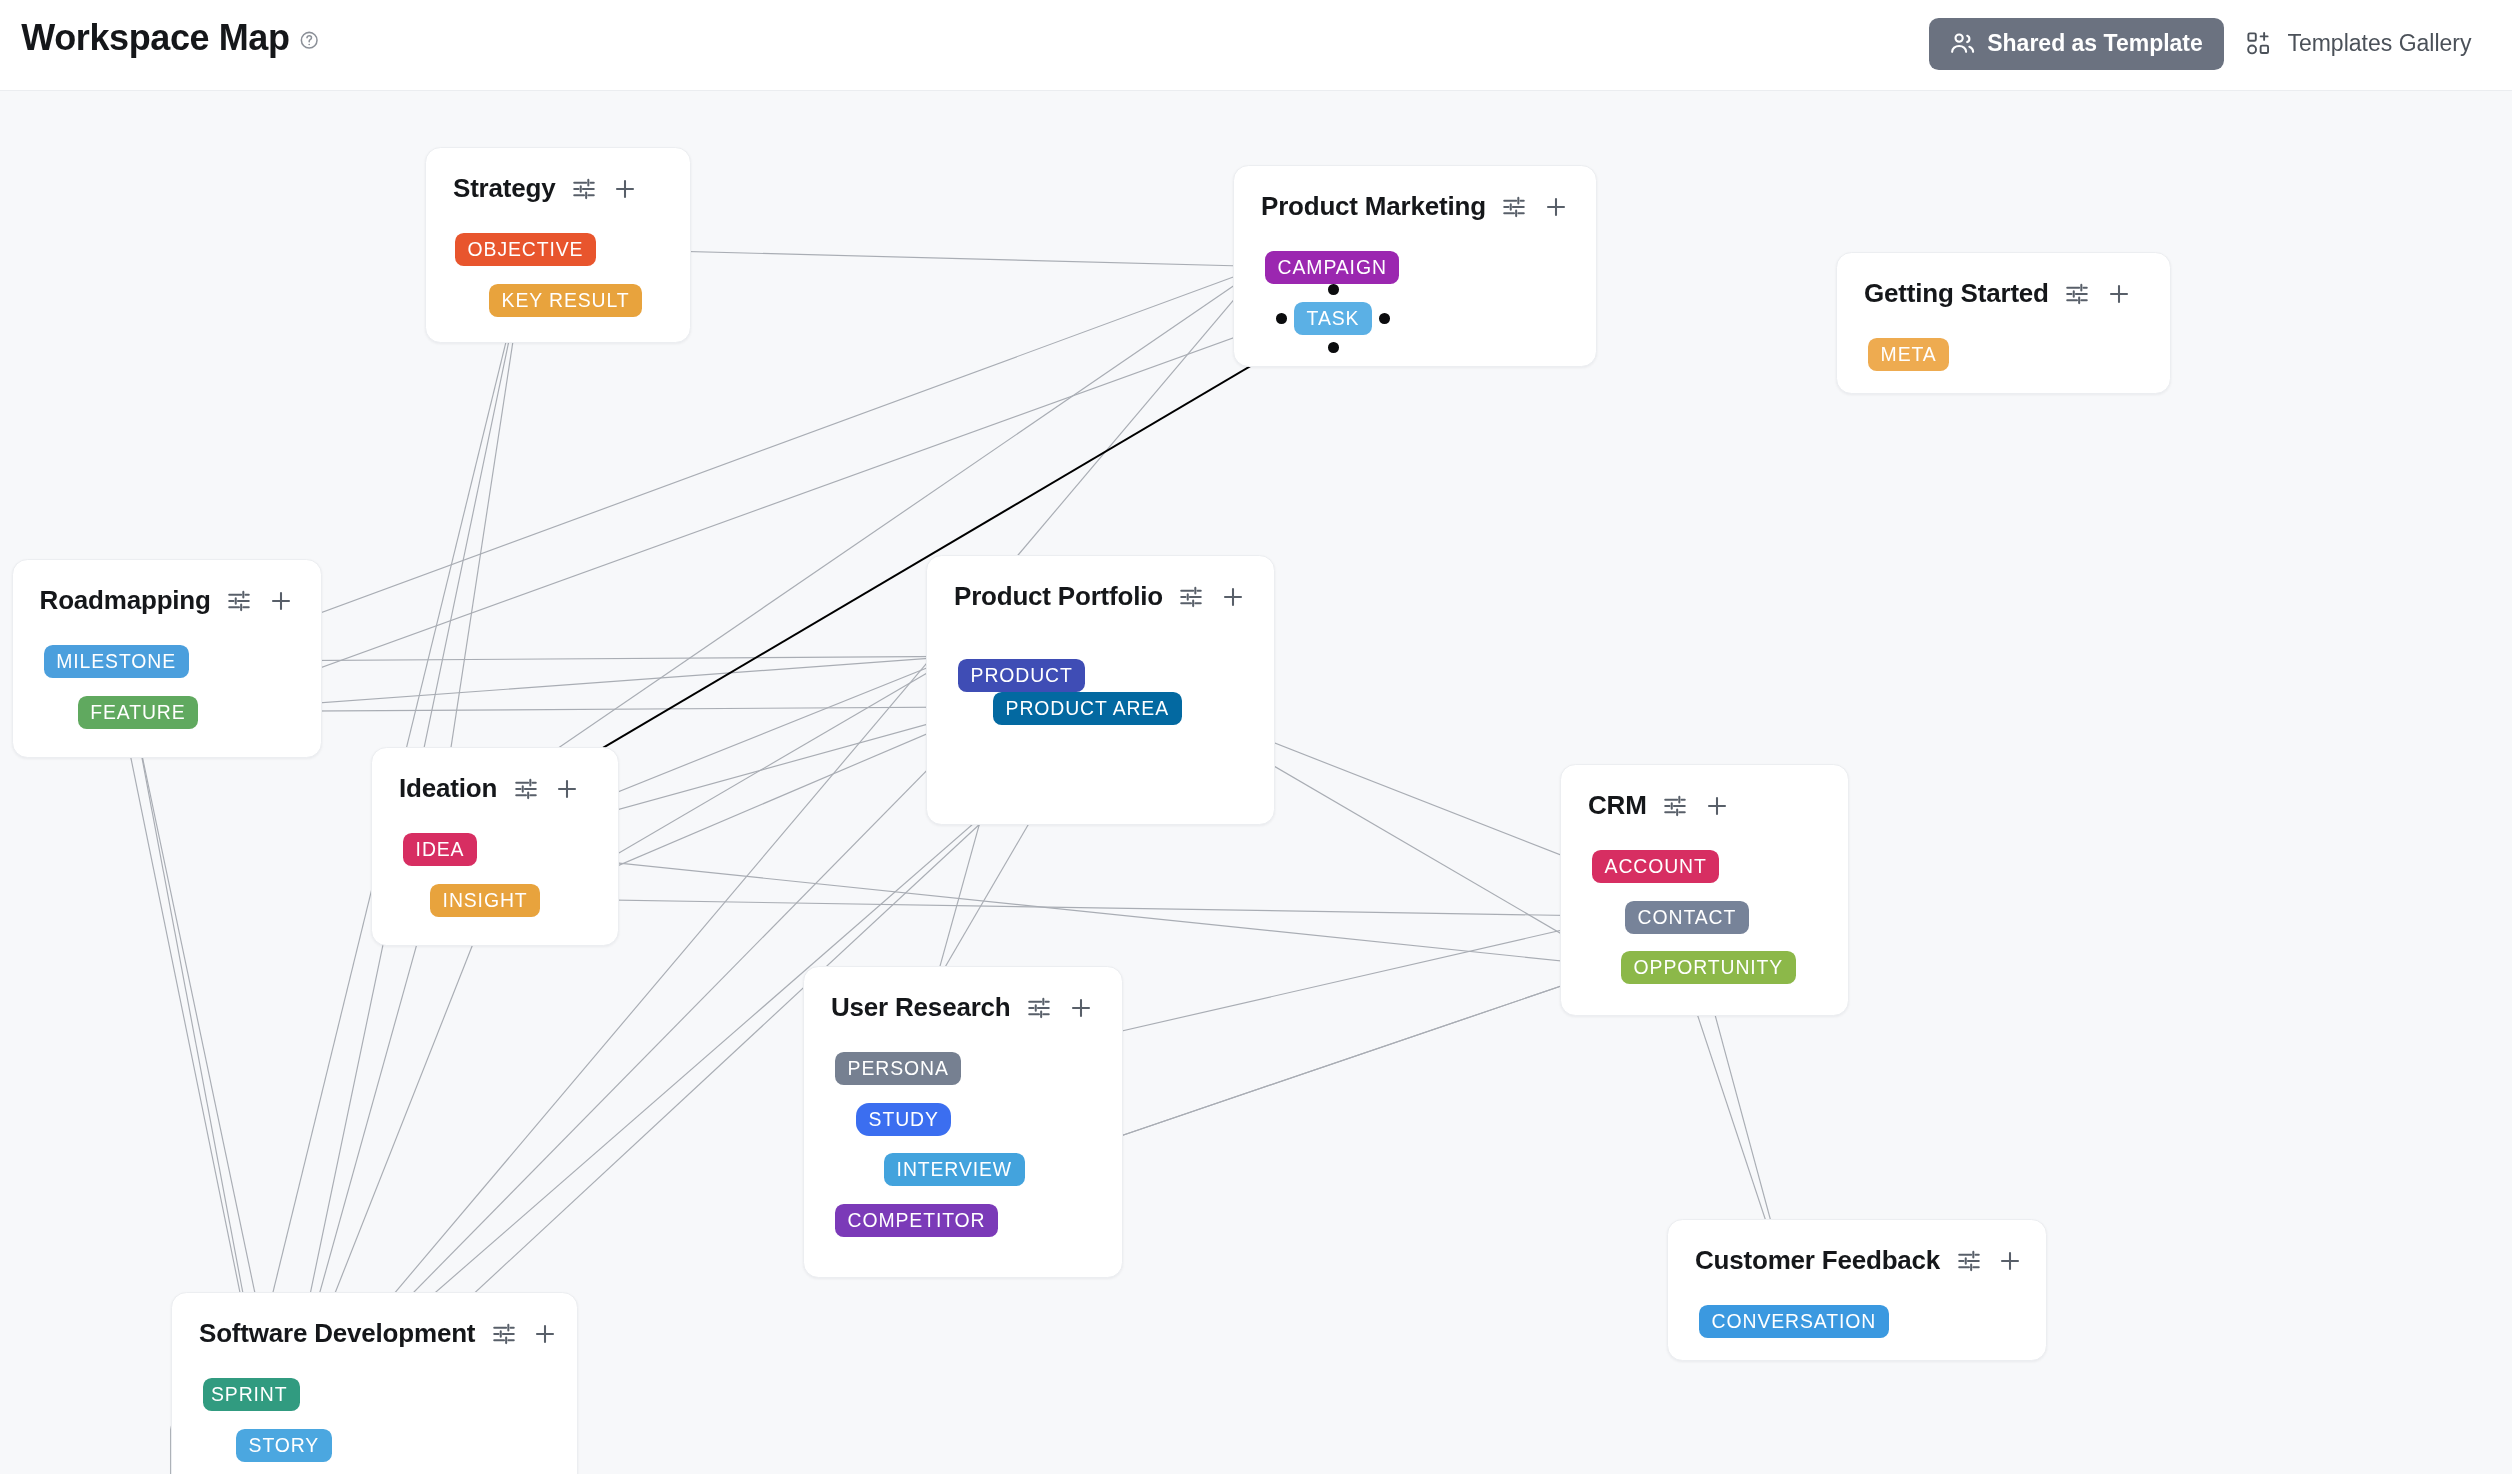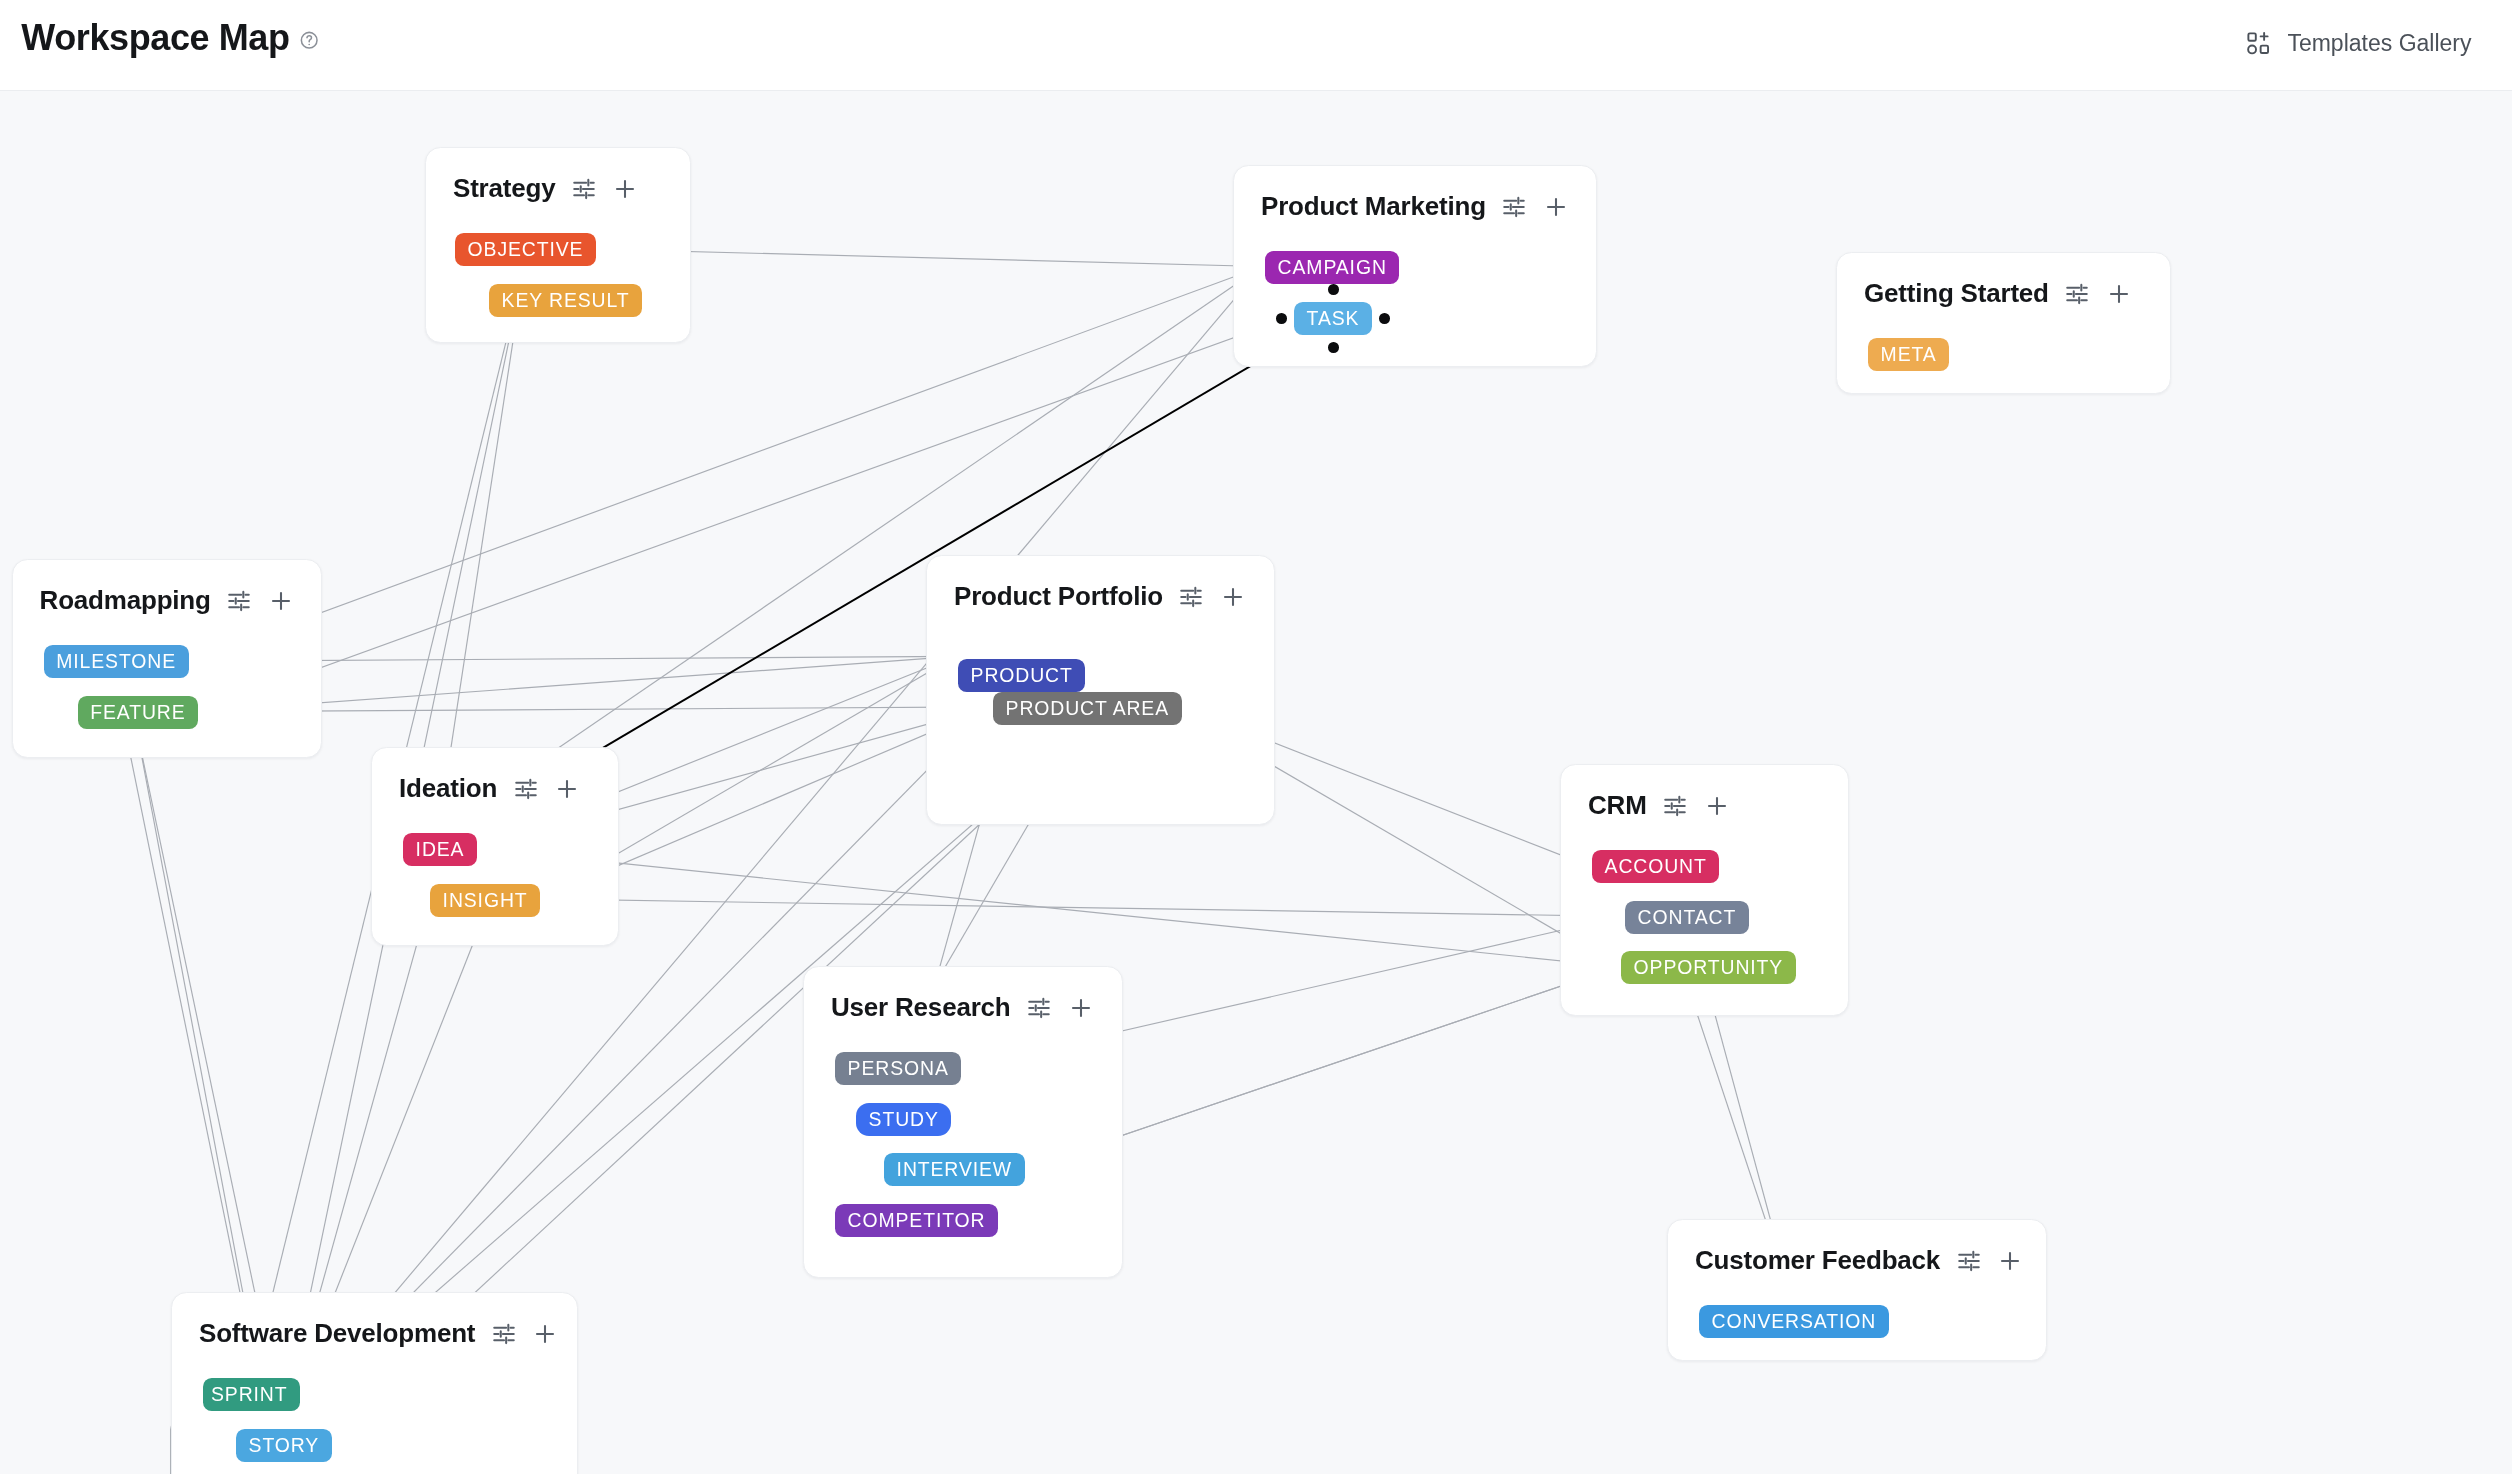--- a/index.html
+++ b/index.html
@@ -173,20 +173,31 @@
       <span class="help-icon">
         <svg viewBox="0 0 24 24" fill="none" stroke="currentColor" stroke-width="1.8">
           <circle cx="12" cy="12" r="9.2"></circle>
           <path d="M9.4 9.1c.2-1.4 1.3-2.3 2.7-2.3 1.5 0 2.6 1 2.6 2.3 0 1.1-.6 1.7-1.6 2.3-.8.5-1.1 1-1.1 1.9v.4" stroke-linecap="round"></path>
           <circle cx="12" cy="17" r="0.95" fill="currentColor" stroke="none"></circle>
         </svg>
       </span>
     </div>
 
     <div id="header-actions">
+      <button id="shared-as-template">
+        <span class="btn-ico">
+          <svg width="27" height="27" viewBox="0 0 24 24" fill="none" stroke="currentColor" stroke-width="1.9" stroke-linecap="round" stroke-linejoin="round">
+            <circle cx="9" cy="7.2" r="3.2"></circle>
+            <path d="M2.8 19.4c0-3.1 2.8-5.2 6.2-5.2s6.2 2.1 6.2 5.2"></path>
+            <path d="M16.2 5.1a3 3 0 0 1 0 5.6"></path>
+            <path d="M18.1 14.9c2 .8 3.3 2.4 3.3 4.5"></path>
+          </svg>
+        </span>
+        <span>Shared as Template</span>
+      </button>
 
       <button id="templates-gallery">
         <span class="btn-ico">
           <svg width="27" height="27" viewBox="0 0 24 24" fill="none" stroke="currentColor" stroke-width="1.7" stroke-linecap="round" stroke-linejoin="round">
             <rect x="3" y="3" width="6.6" height="6.6" rx="1.2"></rect>
             <path d="M17 2.6v6.2M13.9 5.7h6.2"></path>
             <circle cx="6.3" cy="17.3" r="3.5"></circle>
             <rect x="13.9" y="13.9" width="6.6" height="6.6" rx="1.2"></rect>
           </svg>
         </span>
@@ -345,21 +356,21 @@
                 <path d="M16 3.6v5.2M9 9.4v5.2M14 15.2v5.2"></path>
               </svg>
             </span>
             <span class="card-ico">
               <svg width="26" height="26" viewBox="0 0 24 24" fill="none" stroke="currentColor" stroke-width="1.9" stroke-linecap="round">
                 <path d="M12 4.6v14.8M4.6 12h14.8"></path>
               </svg>
             </span>
           </div>
           <div class="node" style="left: 31px; top: 85px; background: rgb(63, 77, 181); margin-top: 18px;">PRODUCT</div>
-          <div class="node" style="left: 66px; top: 136px; background: #737373;">PRODUCT AREA</div>
+          <div class="node" style="left: 66px; top: 136px; background: #0369a1;">PRODUCT AREA</div>
         </div>
         <div class="card" style="left: 371px; top: 656px; width: 248px; height: 199px;">
           <div class="card-header">
             <div class="card-title">Ideation</div>
             <span class="card-ico">
               <svg width="26" height="26" viewBox="0 0 24 24" fill="none" stroke="currentColor" stroke-width="1.9" stroke-linecap="round">
                 <path d="M3 6.2h11M18 6.2h3M3 12h4M11 12h10M3 17.8h9M16 17.8h5"></path>
                 <path d="M16 3.6v5.2M9 9.4v5.2M14 15.2v5.2"></path>
               </svg>
             </span>

